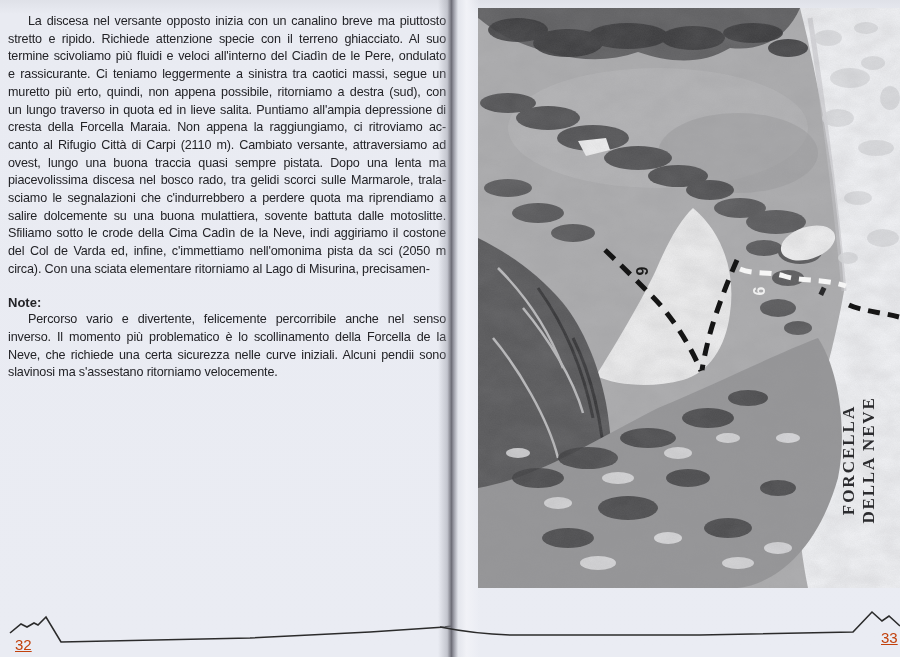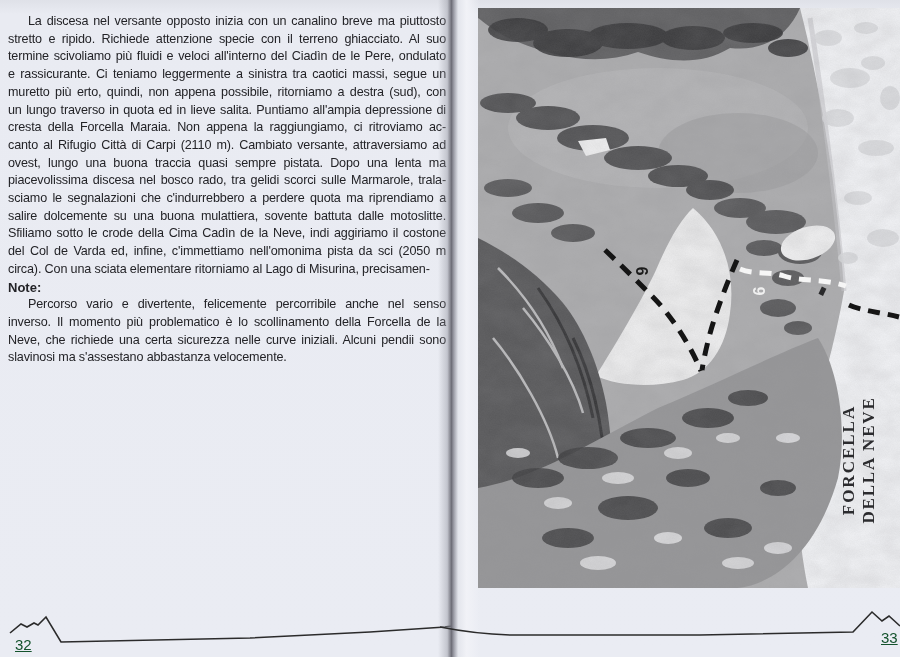--- a/index.html
+++ b/index.html
@@ -12,22 +12,22 @@
 
   
   .page-left{position:absolute;left:0;top:0;width:452px;height:657px;}
   .text-block{position:absolute;left:8px;top:13px;width:438px;color:#232327;}
   .para .text-line{
     font-size:12.6px;line-height:17.7px;letter-spacing:-0.15px;
     text-align:justify;text-align-last:justify;white-space:normal;
   }
   .para .text-line:first-child{text-indent:20px;}
   .para .text-line:last-child{text-align-last:left;}
-  .note-heading{font-size:13px;font-weight:bold;line-height:17.7px;}
-  .page-num{position:absolute;font-size:15px;color:#14532d;text-decoration:underline;}
+  .note-heading{font-size:13px;font-weight:bold;margin-top:15px;line-height:17.7px;}
+  .page-num{position:absolute;font-size:15px;color:#c2410c;text-decoration:underline;}
   .page-num-left{left:15px;top:636px;}
   .page-num-right{left:881px;top:629px;}
   .footer-svg{position:absolute;top:600px;height:57px;width:460px;}
   .footer-left{left:0;}
   .footer-right{left:440px;}
 
   
   .gutter{
     position:absolute;left:438px;top:0;width:42px;height:657px;
     background:linear-gradient(90deg,
@@ -67,21 +67,21 @@
           <div class="text-line">salire dolcemente su una buona mulattiera, sovente battuta dalle motoslitte.</div>
           <div class="text-line">Sfiliamo sotto le crode della Cima Cadìn de la Neve, indi aggiriamo il costone</div>
           <div class="text-line">del Col de Varda ed, infine, c'immettiamo nell'omonima pista da sci (2050 m</div>
           <div class="text-line">circa). Con una sciata elementare ritorniamo al Lago di Misurina, precisamen-</div>
         </div>
       <div class="note-heading">Note:</div>
       <div class="para">
           <div class="text-line">Percorso vario e divertente, felicemente percorribile anche nel senso</div>
           <div class="text-line">inverso. Il momento più problematico è lo scollinamento della Forcella de la</div>
           <div class="text-line">Neve, che richiede una certa sicurezza nelle curve iniziali. Alcuni pendii sono</div>
-          <div class="text-line">slavinosi ma s'assestano abbastanza velocemente.</div>
+          <div class="text-line">slavinosi ma s'assestano ritorniamo velocemente.</div>
         </div>
     </div>
 
     <svg class="footer-svg footer-left" viewBox="0 0 460 57">
       <path d="M10,33 L21,24 L27,27 L34,23 L38,25 L46,17 L61,42 L250,38 L370,32 L445,27 C452,26 457,25 460,26" fill="none" stroke="#2b2b2b" stroke-width="1.6"></path>
     </svg>
     <div class="page-num page-num-left">32</div>
   </div>
 
   <div class="gutter"></div>

